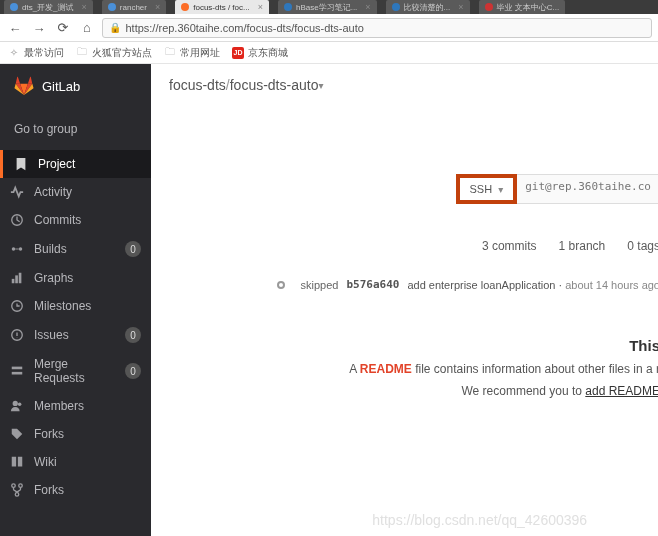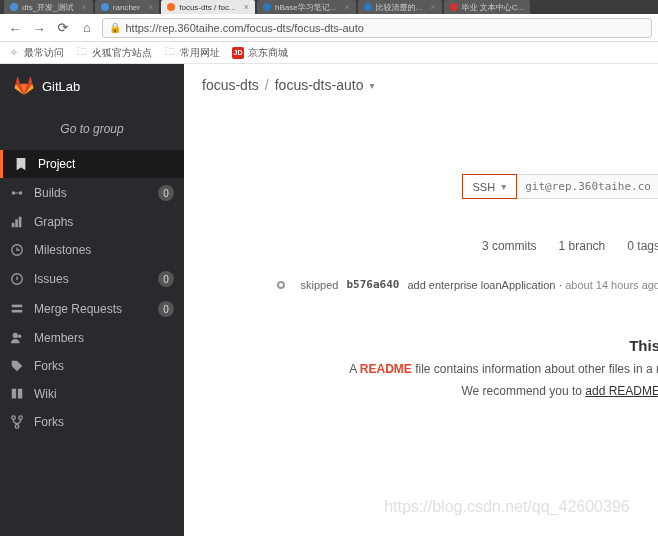--- a/index.html
+++ b/index.html
@@ -1,19 +1,19 @@
 <!DOCTYPE html>
 <html><head>
   <meta charset="utf-8">
   <style>
     * { margin: 0; padding: 0; box-sizing: border-box; }
     body { font-family: -apple-system, BlinkMacSystemFont, "Segoe UI", Helvetica, Arial, sans-serif; background: #fff; width: 658px; height: 536px; overflow: hidden; position: relative; }
     
     
-    .tabs-bar { background: #3b3b3b; height: 14px; display: flex; align-items: center; padding: 5px 4px; gap: 2px; overflow: hidden; }
+    .tabs-bar { background: #3b3b3b; height: 14px; display: flex; align-items: center; padding: 5px 4px; gap: 9px; overflow: hidden; }
     .tab { background: #5a5a5a; color: #ccc; font-size: 8px; padding: 2px 6px; display: flex; align-items: center; gap: 4px; border-radius: 2px 2px 0 0; white-space: nowrap; max-width: 110px; overflow: hidden; }
     .tab.active { background: #e8e8e8; color: #333; }
     .tab-favicon { width: 8px; height: 8px; border-radius: 50%; background: #4a90d9; flex-shrink: 0; }
     .tab-favicon.orange { background: #fc6d26; }
     .tab-favicon.blue2 { background: #2e77bc; }
     .tab-favicon.red { background: #cc3333; }
     .tab-close { font-size: 9px; color: #888; margin-left: 4px; }
     
     
     .nav-bar { height: 28px; display: flex; align-items: center; padding: 0 6px; gap: 6px; border-bottom: 1px solid #ddd; }
@@ -26,54 +26,54 @@
     .bookmark { display: flex; align-items: center; gap: 4px; cursor: pointer; }
     .bm-icon { width: 12px; height: 12px; display: flex; align-items: center; justify-content: center; }
     .bm-icon.star { color: #999; }
     .bm-icon.folder { color: #999; }
     .bm-icon.jd { background: #e1251b; color: #fff; font-size: 7px; font-weight: bold; border-radius: 2px; }
     
     
     .main { display: flex; height: calc(536px - 64px); }
     
     
-    .sidebar { width: 184px; background: #2a2a2e; color: #b8b8bc; display: flex; flex-direction: column; font-size: 12px; }
+    .sidebar { width: 151px; background: #2a2a2e; color: #b8b8bc; display: flex; flex-direction: column; font-size: 12px; }
     .sidebar-header { display: flex; align-items: center; gap: 8px; padding: 12px 14px; color: #fff; font-size: 13px; }
     .gitlab-logo { width: 20px; height: 20px; }
     .sidebar-item { display: flex; align-items: center; gap: 10px; padding: 7px 10px; cursor: pointer; position: relative; }
-    .sidebar-item.centered { justify-content: center; padding: 14px; font-style: italic; }
+    .sidebar-item.centered { padding: 14px; }
     .sidebar-item.active { background: #1a1a1d; color: #fff; border-left: 3px solid #fc6d26; padding-left: 11px; }
     .sidebar-icon { width: 14px; height: 14px; display: flex; align-items: center; justify-content: center; flex-shrink: 0; opacity: 0.8; }
     .badge { background: #555; color: #ddd; border-radius: 8px; min-width: 16px; height: 16px; font-size: 10px; display: flex; align-items: center; justify-content: center; margin-left: auto; padding: 0 5px; }
     
     
     .content { flex: 1; background: #fff; padding: 12px 0 0 14px; overflow: hidden; position: relative; }
-    .breadcrumb { font-size: 14px; color: #555; display: inline-flex; align-items: center; gap: 6px; margin-bottom: 20px; margin-left: 4px; }
+    .breadcrumb { font-size: 14px; color: #555; display: inline-flex; align-items: center; margin-bottom: 20px; margin-left: 4px; }
     .breadcrumb .sep { color: #999; }
     .chevron { font-size: 10px; color: #888; }
     
     .clone-row { position: absolute; right: -2px; top: 110px; display: flex; }
-    .ssh-btn { border: 1px solid #c2410c; background: #fff; padding: 5px 10px; font-size: 11px; color: #555; display: flex; align-items: center; gap: 6px; }
+    .ssh-btn { border: 4px solid #c2410c; background: #fff; padding: 5px 10px; font-size: 11px; color: #555; display: flex; align-items: center; gap: 6px; }
     .clone-url { border: 1px solid #ddd; border-left: none; background: #fafafa; padding: 5px 8px; font-size: 11px; color: #777; font-family: monospace; white-space: nowrap; }
     
     .stats-row { position: absolute; right: -2px; top: 175px; display: flex; gap: 22px; font-size: 12px; color: #5b5b5b; }
     
     .commit-row { position: absolute; right: -2px; top: 214px; font-size: 11px; color: #666; display: flex; align-items: center; gap: 8px; }
     .pipeline-status { display: inline-flex; align-items: center; gap: 16px; }
     .pipeline-dot { width: 8px; height: 8px; border: 2px solid #999; border-radius: 50%; }
     .commit-sha { font-family: monospace; font-weight: 600; color: #555; text-align: center; }
     .commit-msg { color: #555; }
     .commit-time { color: #888; }
     
     .readme-box { position: absolute; right: -2px; top: 268px; text-align: right; font-size: 12px; color: #555; line-height: 1.8; }
     .readme-box .title { font-size: 15px; font-weight: 600; color: #333; }
     .readme-link { color: #e24329; font-weight: 600; margin-top: 48px; }
     .add-readme { color: #333; text-decoration: underline; }
     
-    .watermark { position: absolute; bottom: 20px; left: 50%; transform: translateX(-15%); color: #e0e0e0; font-size: 16px; pointer-events: none; text-align: center; }
+    .watermark { position: absolute; bottom: 8px; left: 50%; transform: translateX(-15%); color: #e0e0e0; font-size: 14px; pointer-events: none; text-align: center; }
   </style>
 </head>
 <body>
 
 <div class="tabs-bar">
   <div class="tab">
       <span class="tab-favicon"></span>
       <span>dts_开发_测试</span>
       <span class="tab-close">×</span>
     </div>
@@ -154,20 +154,37 @@
     <div class="sidebar-item active">
       <span class="sidebar-icon">
           <svg viewBox="0 0 16 16" width="14" height="14" fill="currentColor">
             <path d="M3 1v14l5-3 5 3V1z"></path>
           </svg>
         </span>
       <span>Project</span>
     </div>
     <div class="sidebar-item">
       <span class="sidebar-icon">
+          <svg viewBox="0 0 16 16" width="14" height="14" fill="none" stroke="currentColor" stroke-width="2">
+            <path d="M1 8h3l2-5 4 10 2-5h3"></path>
+          </svg>
+        </span>
+      <span>Activity</span>
+    </div>
+    <div class="sidebar-item">
+      <span class="sidebar-icon">
+          <svg viewBox="0 0 16 16" width="14" height="14" fill="none" stroke="currentColor" stroke-width="1.5">
+            <circle cx="8" cy="8" r="6"></circle>
+            <path d="M8 4v4l3 2"></path>
+          </svg>
+        </span>
+      <span>Commits</span>
+    </div>
+    <div class="sidebar-item">
+      <span class="sidebar-icon">
           <svg viewBox="0 0 16 16" width="14" height="14" fill="currentColor">
             <circle cx="4" cy="8" r="2"></circle>
             <circle cx="12" cy="8" r="2"></circle>
             <path d="M6 8h4" stroke="currentColor"></path>
           </svg>
         </span>
       <span>Builds</span>
       <span class="badge">0</span>
     </div>
     <div class="sidebar-item">

